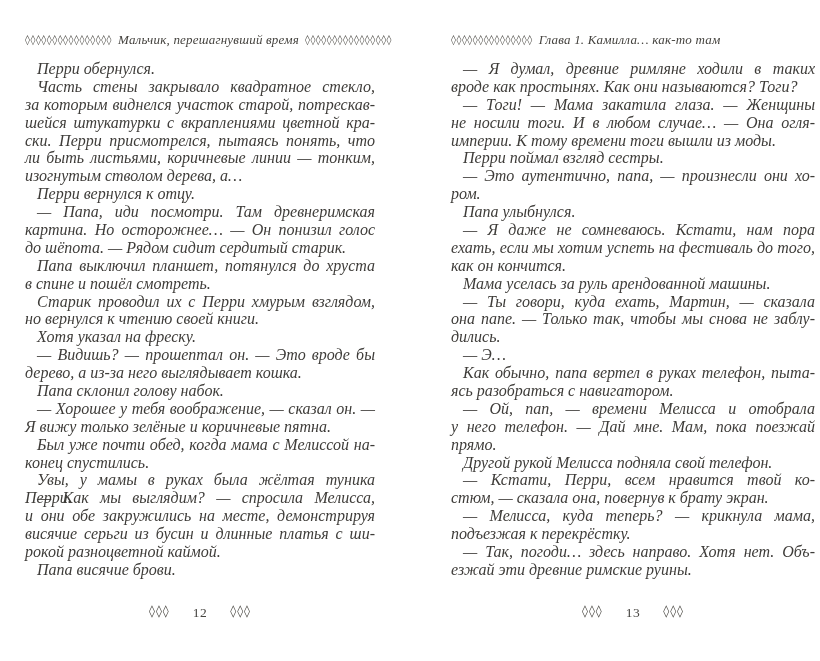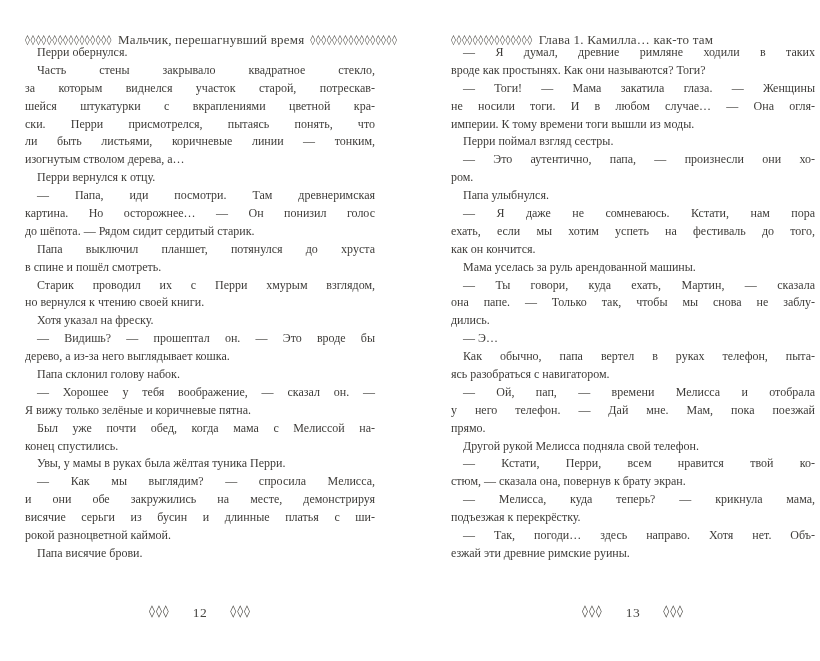--- a/index.html
+++ b/index.html
@@ -24,37 +24,38 @@
     position: absolute;
     top: 32px;
     left: 0;
     width: 100%;
     font-size: 13px;
     color: #45433f;
     white-space: nowrap;
   }
   .page.left  .running-head { text-align: center; }
   .page.right .running-head { text-align: left; }
-  .running-head .title { margin: 8px 6px; letter-spacing: 0.2px; }
+  .running-head .title { margin: 8px 6px; letter-spacing: 0.2px; font-style: italic; }
 
   .ornament {
     font-family: "DejaVu Sans", sans-serif;
     font-size: 10px;
     letter-spacing: 0.5px;
     color: #504e49;
     vertical-align: 1px;
   }
   .folio .ornament { font-size: 12px; letter-spacing: 1px; vertical-align: 1.5px; }
 
   .body-text {
     position: absolute;
-    top: 44px;
+    top: 60px;
     left: 0;
     width: 100%;
-    font-size: 12px;
+    font-size: 16px;
+    font-style: italic;
   }
   .paragraph { margin: 0; }
   .line {
     height: 17.9px;
     line-height: 17.9px;
     text-align: justify;
     text-align-last: justify;
   }
   .line.first { text-indent: 12px; }
   .line.plast { text-align-last: left; }

